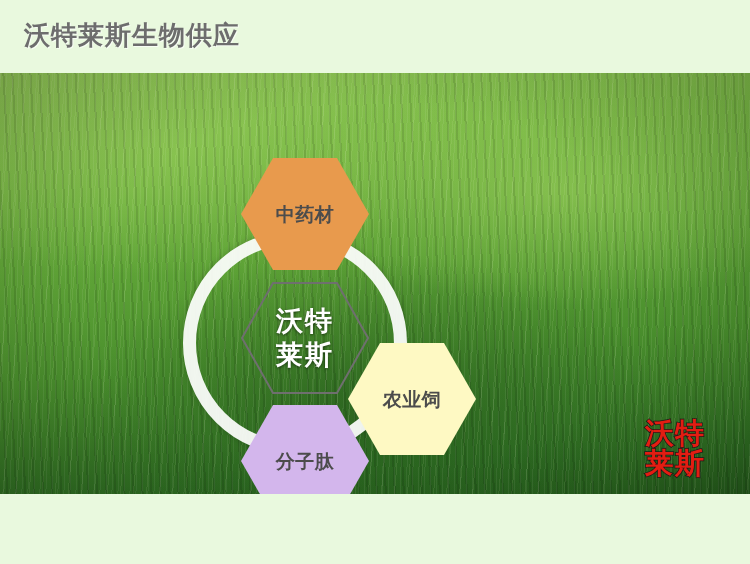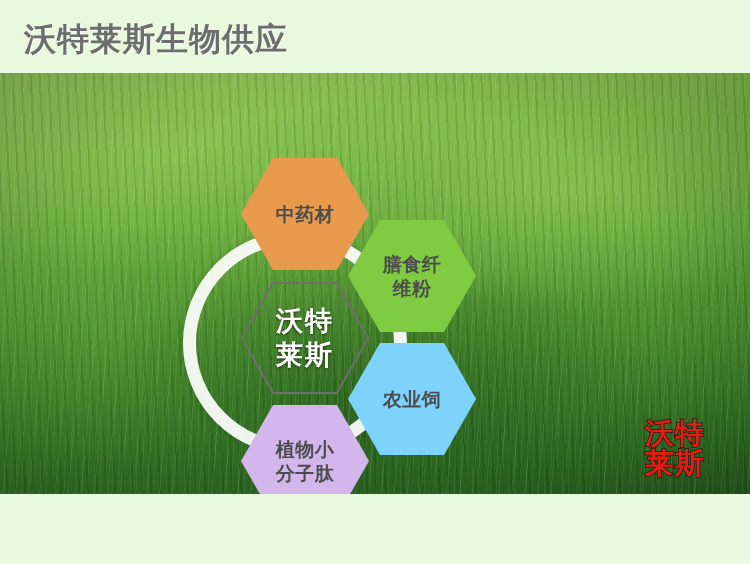--- a/index.html
+++ b/index.html
@@ -16,21 +16,21 @@
     overflow:hidden;
   }
 
   
   #header{
     position:absolute;left:0;top:0;width:750px;height:73px;
     background:#e9f9de;
   }
   #header-title{
     position:absolute;left:24px;top:18px;
-    font-size:32px;font-weight:bold;color:#6d6d6d;
+    font-size:26px;font-weight:bold;color:#6d6d6d;
     letter-spacing:1px;
     white-space:nowrap;
     text-shadow:1px 1px 0 rgba(255,255,255,.65);
   }
 
   
   #photo{
     position:absolute;left:0;top:73px;width:750px;height:471px;
     overflow:hidden;
     background:#2f6b22;
@@ -76,21 +76,21 @@
     display:flex;align-items:center;justify-content:center;
     text-align:center;
     color:#4c4c4c;
     font-size:19px;font-weight:bold;line-height:1.28;
     letter-spacing:.5px;
   }
   .hex span{display:block;width:88px;}
 
   .hex-orange{left:121px;top:0px;background:#e89a4d;}
   .hex-green {left:228px; top:62px;background:#7fcc42;}
-  .hex-yellow{left:228px; top:185px;background:#7dd3fc;text-align:center;}
+  .hex-yellow{left:228px; top:185px;background:#fef9c3;text-align:center;}
   .hex-purple{left:121px;top:247px;background:#d3b6ec;}
   .hex-teal  {left:14px;  top:185px;background:#3ea088;}
   .hex-pink  {left:14px;  top:62px; background:#d4aca8;}
 
   
   #hex-center{
     position:absolute;left:121px;top:124px;width:128px;height:112px;
   }
   #hex-center-outline{
     position:absolute;inset:0;
@@ -140,36 +140,29 @@
     <div id="diagram">
 
       <div class="ring"></div>
 
       <div class="hex hex-orange">
         <span>
           <span>中药材</span>
         </span>
       </div>
 
-      <div class="hex hex-green">
-        <span>
-          <span>膳食纤</span>
-          <span>维粉</span>
-        </span>
-      </div>
 
       <div class="hex hex-yellow">
         <span>
           <span>农业饲</span>
         </span>
       </div>
 
       <div class="hex hex-purple">
         <span>
-          <span>植物小</span>
           <span>分子肽</span>
         </span>
       </div>
 
 
 
       <div id="hex-center">
         <div id="hex-center-outline">
           <svg viewBox="0 0 128 112" preserveAspectRatio="none" aria-hidden="true">
             <polygon points="32,1 96,1 127,56 96,111 32,111 1,56" fill="none" stroke="#6f6f6f" stroke-width="2"></polygon>

